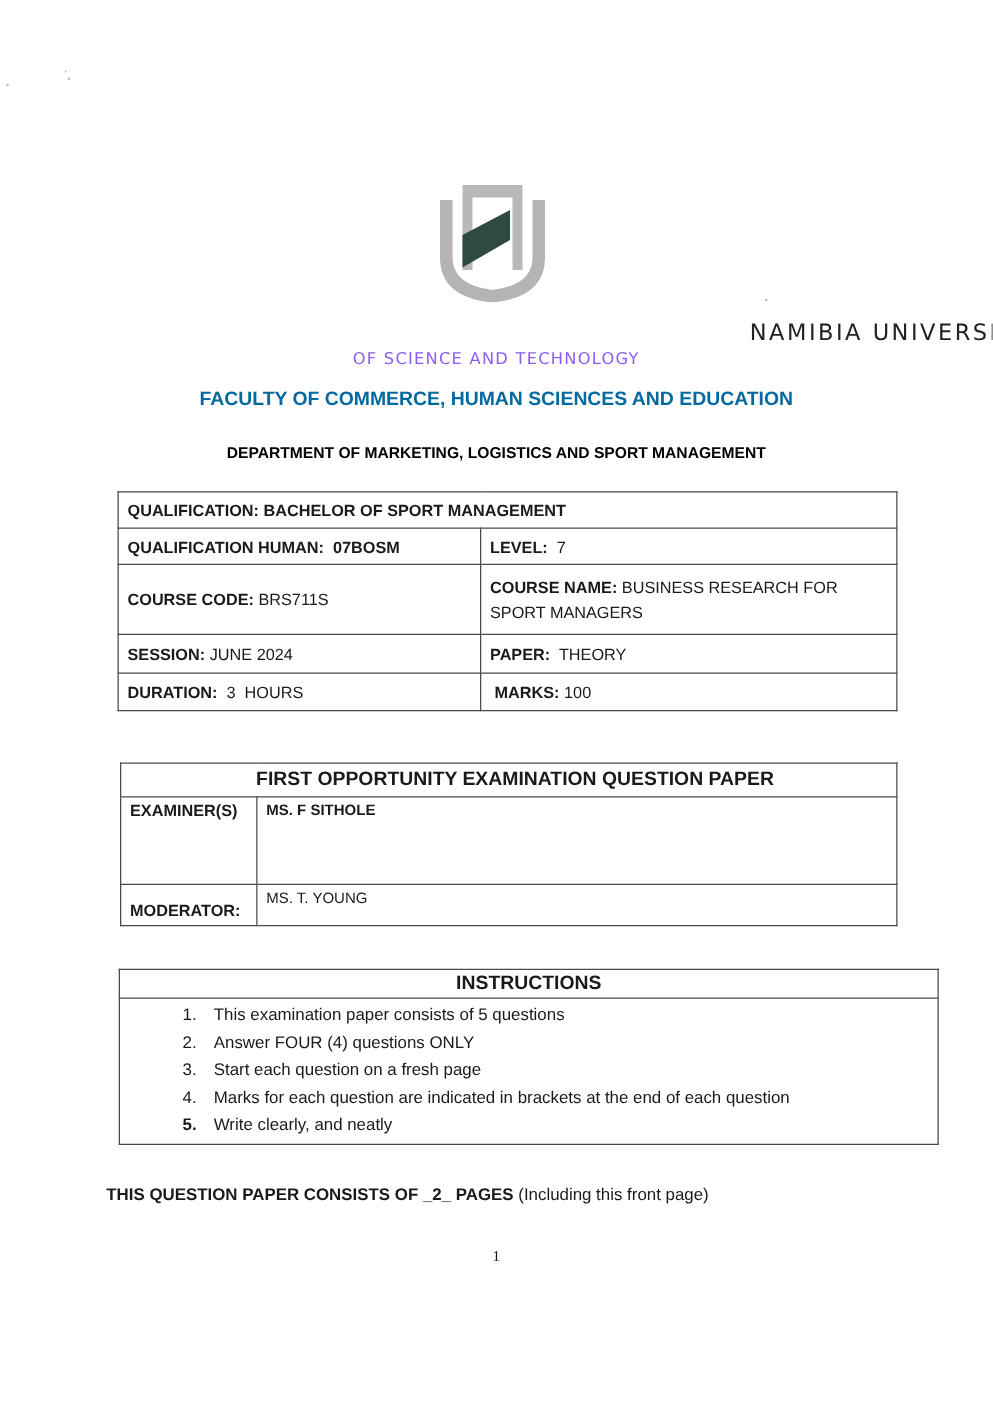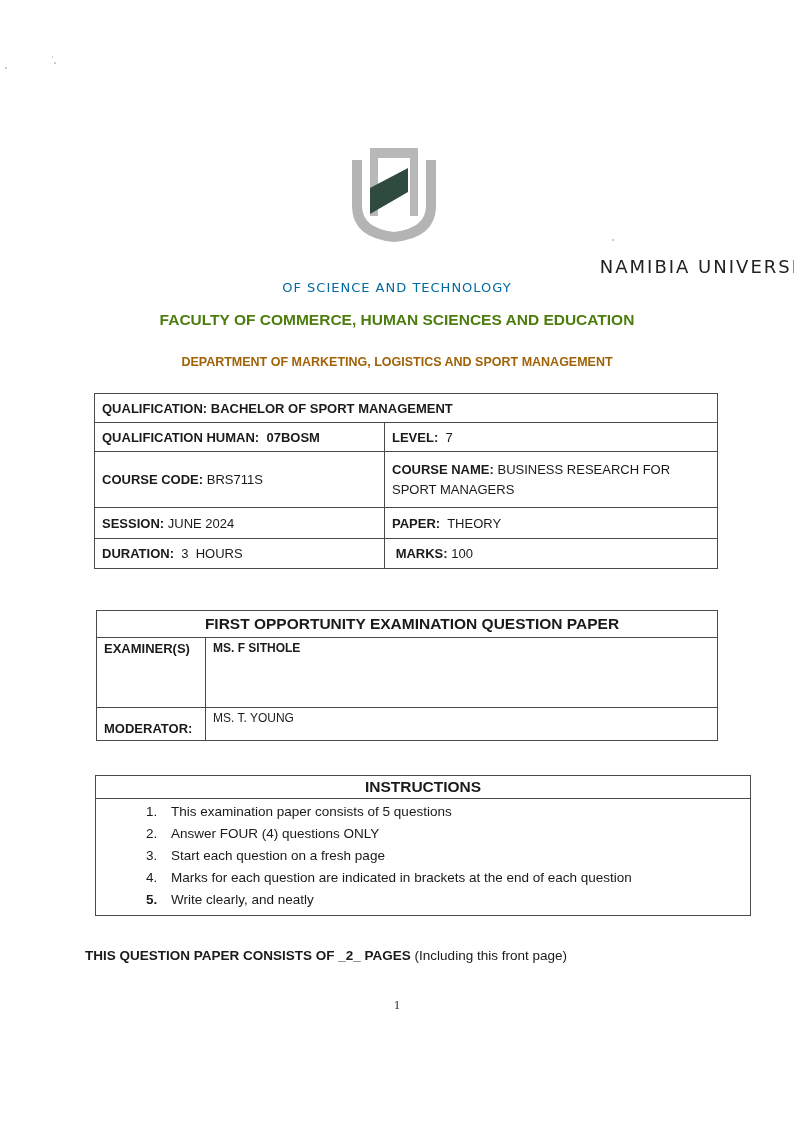--- a/index.html
+++ b/index.html
@@ -12,29 +12,29 @@
 
   .logo { position: absolute; left: 348px; top: 142px; width: 92px; width: 92px; height: 100px; }
   .uni-name {
     position: absolute; left: 0; width: 794px; text-align: right;
     top: 256px; font-family: "DejaVu Sans", sans-serif; font-size: 18px;
     letter-spacing: 2px; color: #222; font-weight: normal; margin-left: 31px;
   }
   .uni-sub {
     position: absolute; left: 0; width: 794px; text-align: center;
     top: 280px; font-family: "DejaVu Sans", sans-serif; font-size: 13px;
-    letter-spacing: 1px; color: #0369a1;
+    letter-spacing: 1px; color: #8b5cf6;
   }
   .faculty {
     position: absolute; left: 0; width: 794px; text-align: center;
-    top: 311px; font-size: 15.5px; font-weight: bold; color: #4d7c0f;
+    top: 311px; font-size: 15.5px; font-weight: bold; color: #0369a1;
   }
   .dept {
     position: absolute; left: 0; width: 794px; text-align: center;
-    top: 355px; font-size: 12.5px; font-weight: bold; color: #a16207;
+    top: 355px; font-size: 12.5px; font-weight: bold; color: #000000;
   }
 
   table { border-collapse: collapse; position: absolute; }
   td { border: 1.3px solid #4a4a4a; font-size: 13px; padding: 0 7px; vertical-align: middle; margin-left: 11px; }
   .b { font-weight: bold; }
 
   .info { left: 94px; top: 393px; width: 624px; }
   .info td { height: 28px; }
   .info tr.tall td { height: 55px; line-height: 20px; }
   .info tr.r4 td { height: 30px; }

